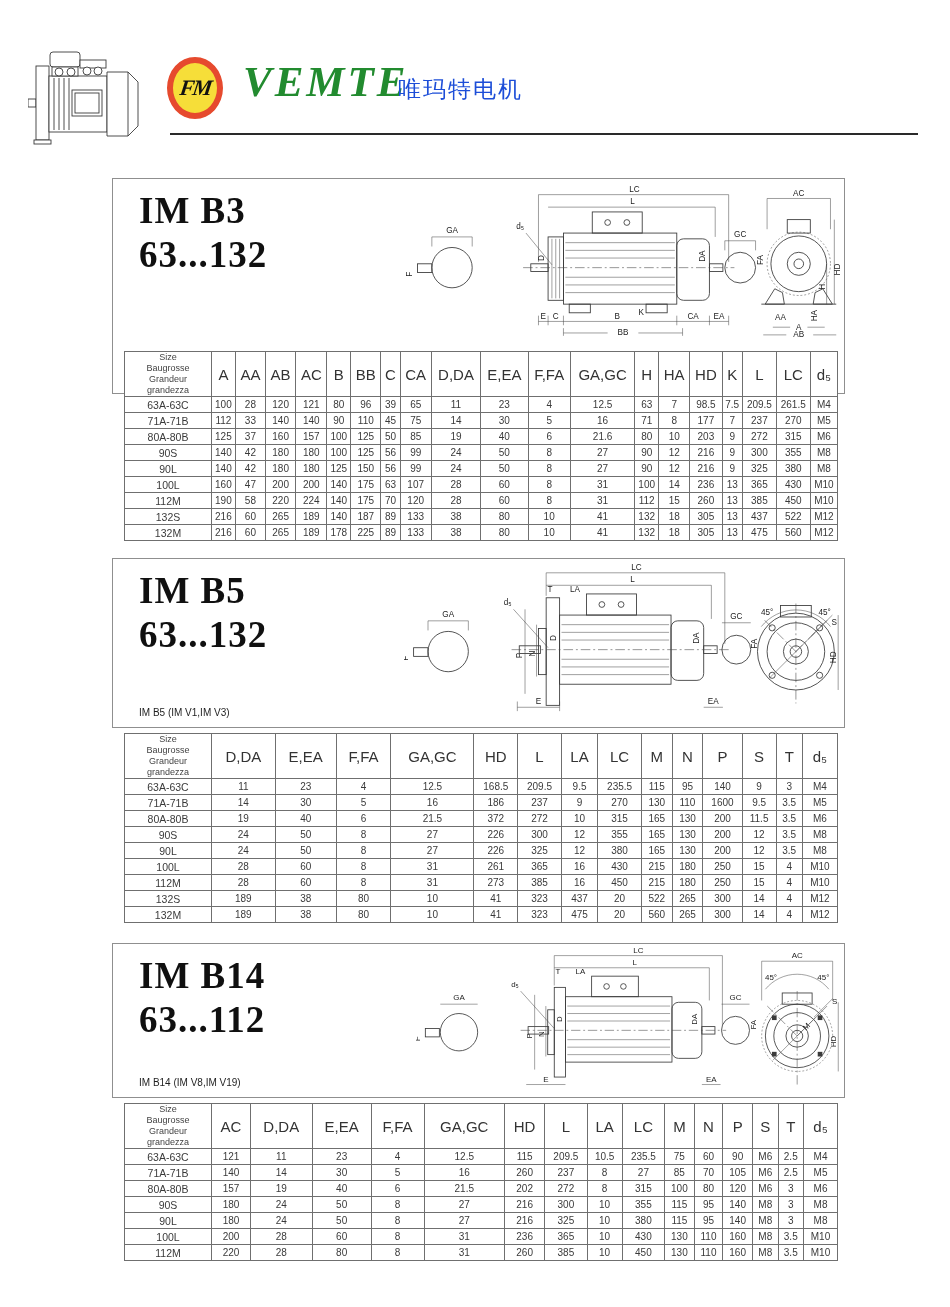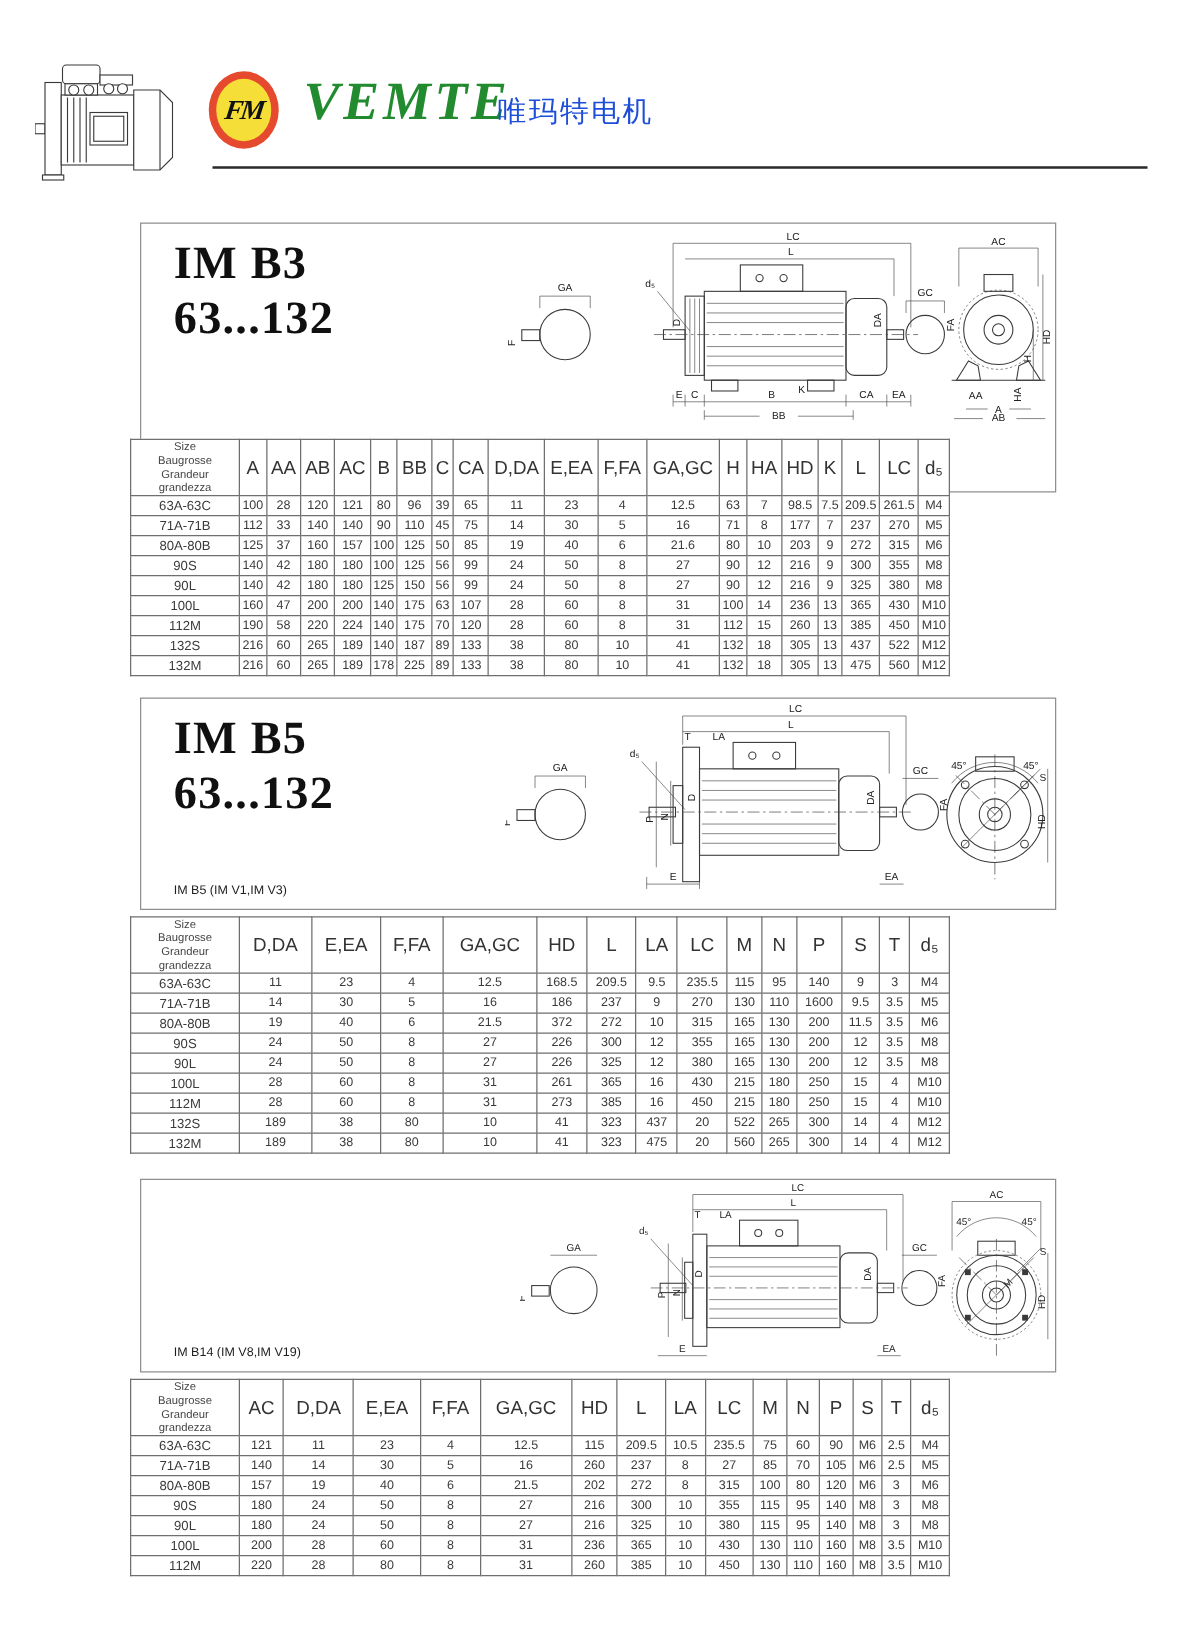--- a/index.html
+++ b/index.html
@@ -40,21 +40,21 @@
   .sec-title{
     position:absolute;left:26px;top:10px;
     font-family:"Liberation Serif",serif;font-weight:bold;color:#101010;
     font-size:37px;line-height:1.2;letter-spacing:1px;white-space:pre-line;
   }
   .sec-sub{position:absolute;left:26px;bottom:9px;font-size:10px;color:#1e1e1e;}
   .drawing{position:absolute;top:2px;right:2px;}
 
   
   table.dim{
-    position:absolute;left:104px;width:656px;border-collapse:collapse;background:#fff;
+    position:absolute;left:124px;width:714px;border-collapse:collapse;background:#fff;
   }
   #tbl1{top:351px;} #tbl2{top:733px;} #tbl3{top:1103px;}
   table.dim th,table.dim td{
     border:1px solid #6f6f6f;text-align:center;vertical-align:middle;color:#3a3a3a;
   }
   table.dim th{font-weight:normal;font-size:15px;height:44px;padding:0 2px;color:#333;}
   table.dim th.size-th{
     font-size:9px;line-height:1.2;white-space:pre-line;width:82px;color:#444;
   }
   table.dim td{font-size:10px;height:15px;padding:0 1px;}
@@ -707,20 +707,22 @@
         <td>265</td>
         <td>300</td>
         <td>14</td>
         <td>4</td>
         <td>M12</td>
       </tr>
     </tbody>
   </table>
 
 <div class="section-box" id="sec3">
+  <div class="sec-title">IM B14
+63...112</div>
   <div class="sec-sub">IM B14 (IM V8,IM V19)</div>
   <svg class="drawing" width="426" height="150" viewBox="0 0 456 160">
     <defs>
       <pattern id="h3" patternUnits="userSpaceOnUse" width="4" height="4" patternTransform="rotate(45)">
         <line x1="0" y1="0" x2="0" y2="4" class="hatch"></line>
       </pattern>
     </defs>
     <g>
       <rect x="10" y="88" width="15" height="9" class="ln"></rect>
       <circle cx="46" cy="92" r="20" class="ln" fill="url(#h3)"></circle>

